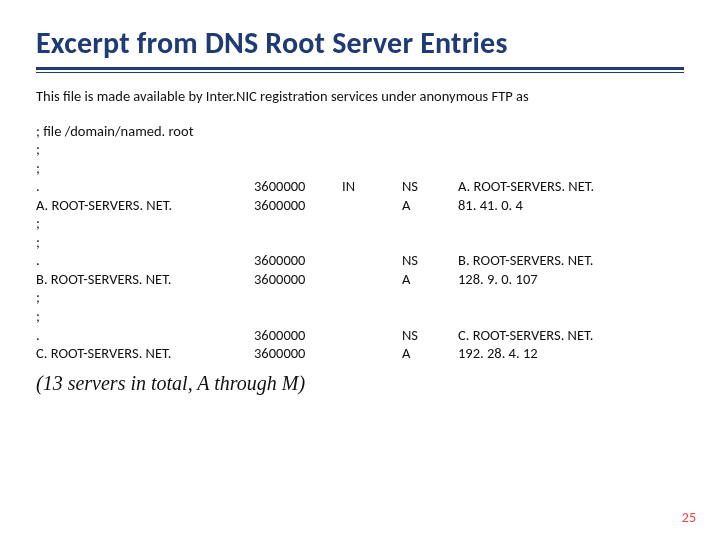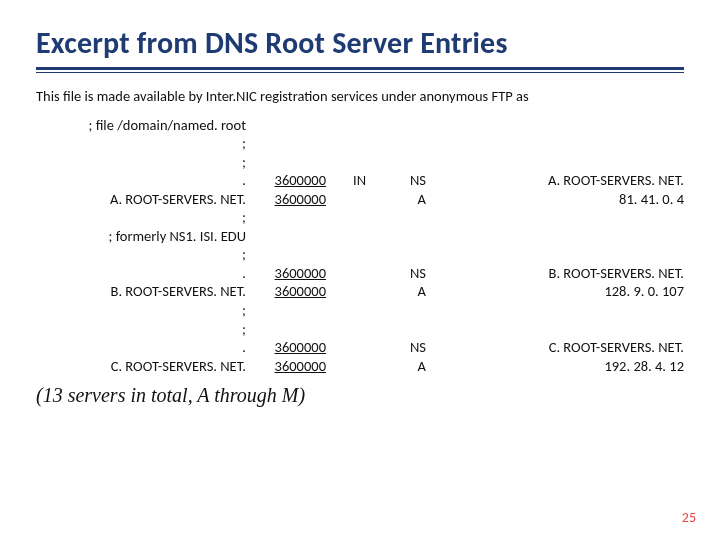--- a/index.html
+++ b/index.html
@@ -36,28 +36,28 @@
     height: 1px;
     background: #1f3b73;
     margin-bottom: 14px;
   }
   .body {
     font-family: "Gill Sans", "Gill Sans MT", Calibri, Arial, sans-serif;
     font-size: 14.5px;
     line-height: 1.28;
     color: #111;
   }
-  .intro { margin-bottom: 10px; }
+  .intro { margin-bottom: 16px; }
   .tbl {
     display: grid;
     grid-template-columns: 210px 80px 40px 60px 1fr;
-    text-align: right;
+    column-gap: 8px;
   }
   .c1 { grid-column: 1; }
-  .c2 { grid-column: 2; text-decoration: underline; }
+  .c2 { grid-column: 2; }
   .c3 { grid-column: 3; }
   .c4 { grid-column: 4; margin-left: 12px; }
   .c5 { grid-column: 5; }
   .footnote {
     text-align: left;
     font-family: "Times New Roman", Times, serif;
     font-style: italic;
     font-size: 20px;
     margin-top: 8px;
   }
@@ -107,21 +107,20 @@
         <div class="c1">A. ROOT-SERVERS. NET.</div>
         <div class="c2">3600000</div>
         <div class="c3"></div>
         <div class="c4">A</div>
         <div class="c5">81. 41. 0. 4</div>
         <div class="c1">;</div>
         <div class="c2"></div>
         <div class="c3"></div>
         <div class="c4"></div>
         <div class="c5"></div>
-        <div class="c1">; formerly NS1. ISI. EDU</div>
         <div class="c2"></div>
         <div class="c3"></div>
         <div class="c4"></div>
         <div class="c5"></div>
         <div class="c1">;</div>
         <div class="c2"></div>
         <div class="c3"></div>
         <div class="c4"></div>
         <div class="c5"></div>
         <div class="c1">.</div>

